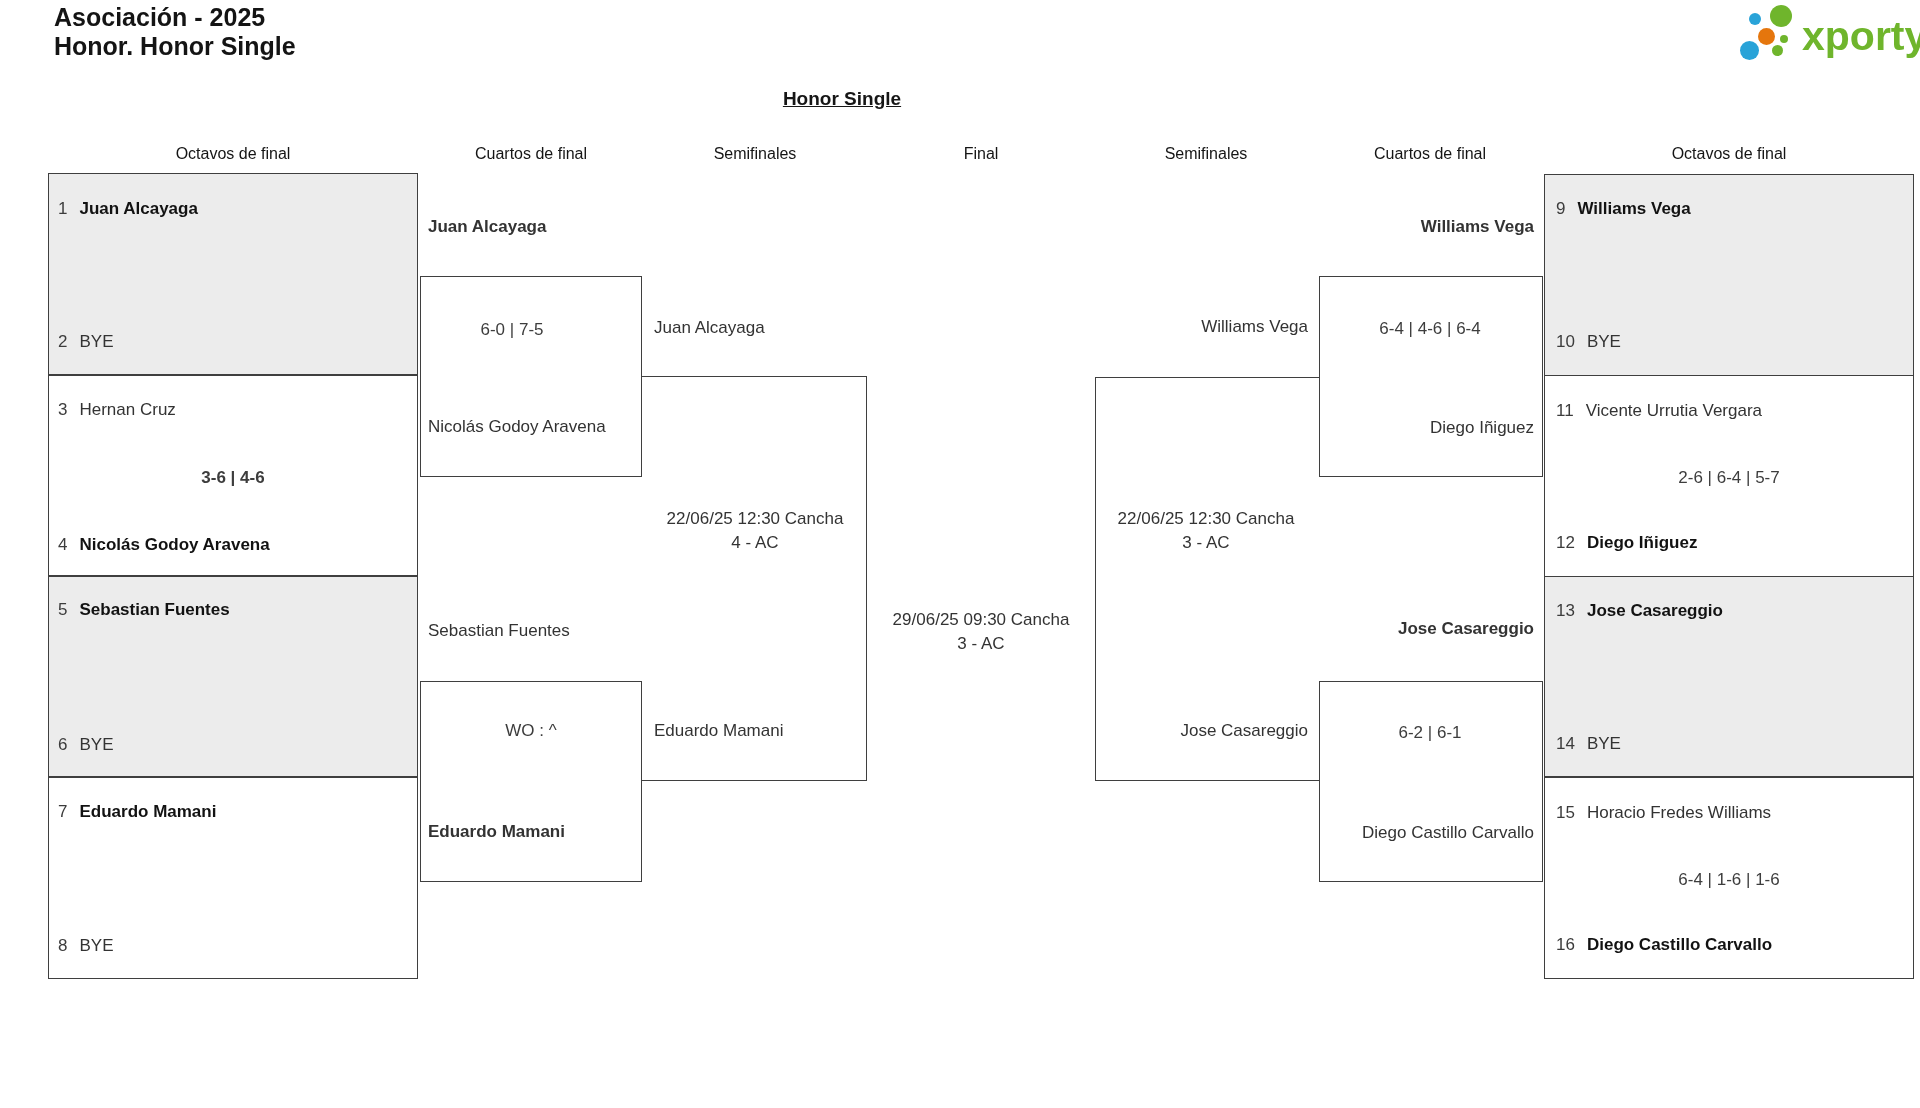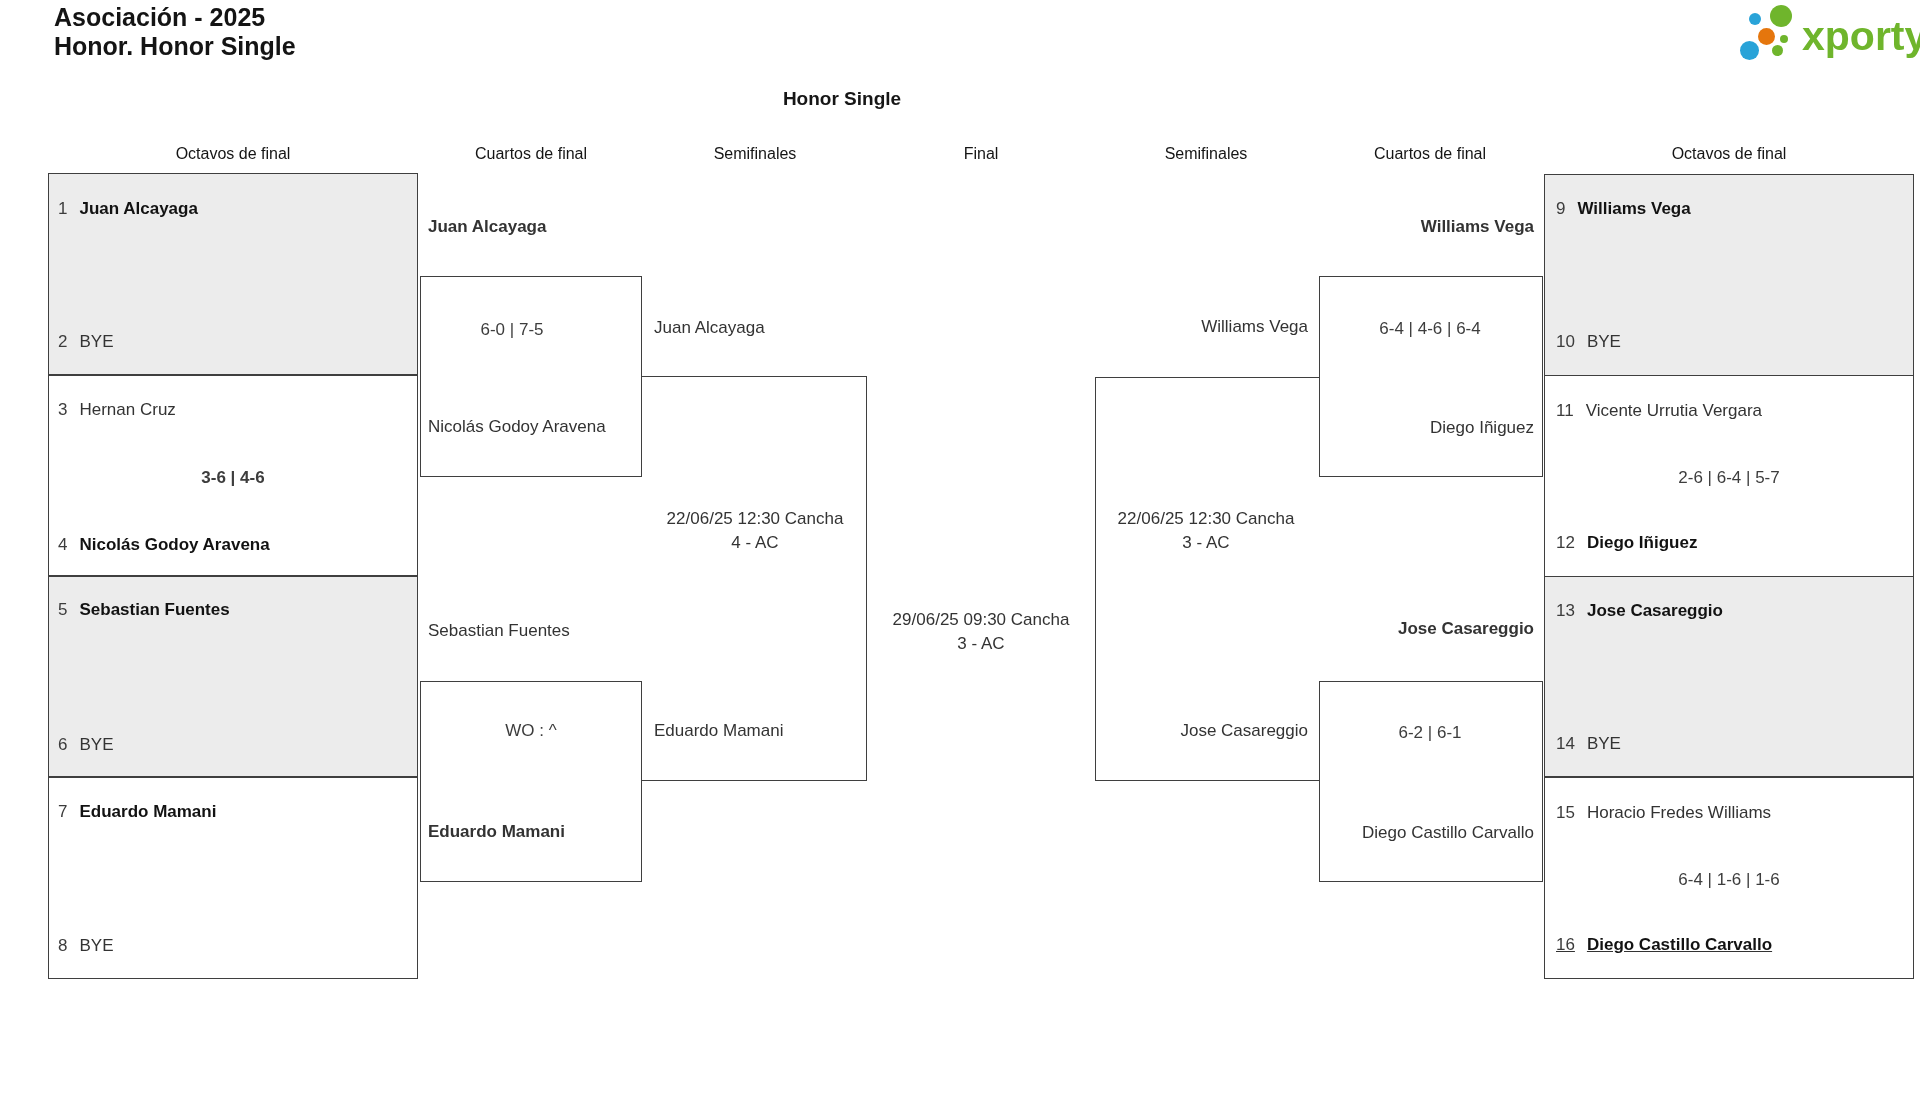--- a/index.html
+++ b/index.html
@@ -5,21 +5,21 @@
   html,body{margin:0;padding:0;background:#fff;}
   body{font-family:"Liberation Sans","DejaVu Sans",sans-serif;}
   .canvas{position:relative;width:1920px;height:1108px;background:#fff;overflow:hidden;margin-left:48px;}
 
   
   .page-title{position:absolute;left:6px;top:3px;font-size:25px;line-height:29px;font-weight:700;color:#141414;}
   .logo{position:absolute;left:1690px;top:0;width:230px;height:70px;cursor:pointer;}
   .dot{position:absolute;border-radius:50%;}
   .logo-word{position:absolute;left:64px;top:13px;font-size:41px;font-weight:800;letter-spacing:0px;color:#6fb52c;}
 
-  .bracket-title{position:absolute;left:0;top:88px;width:1588px;text-align:center;font-size:19px;font-weight:600;color:#161616;}
+  .bracket-title{position:absolute;left:0;top:88px;width:1588px;text-align:center;font-size:19px;font-weight:600;color:#161616;text-decoration:underline;}
 
   .round-header{position:absolute;top:145px;transform:translateX(-50%);font-size:16px;font-weight:500;color:#151515;white-space:nowrap;}
 
   
   .box{position:absolute;border:1px solid #3f3f3f;box-sizing:border-box;background:#fff;}
   .box.bye{background:#ececec;}
   .box.open-left{border-left:none;}
   .box.open-right{border-right:none;}
 
   
@@ -164,18 +164,18 @@
   </div>
   <div class="row" style="left:1508px;top:732px;">
     <span class="seed">14</span>
     <span>BYE</span>
   </div>
   <div class="row" style="left:1508px;top:801px;">
     <span class="seed">15</span>
     <span>Horacio Fredes Williams</span>
   </div>
   <div class="score" style="left:1681px;top:868px;">6-4 | 1-6 | 1-6</div>
-  <div class="row" style="left:1508px;top:933px;text-decoration:underline;">
+  <div class="row" style="left:1508px;top:933px;">
     <span class="seed">16</span>
     <span class="bold">Diego Castillo Carvallo</span>
   </div>
 
 </div>
 
 </body></html>

